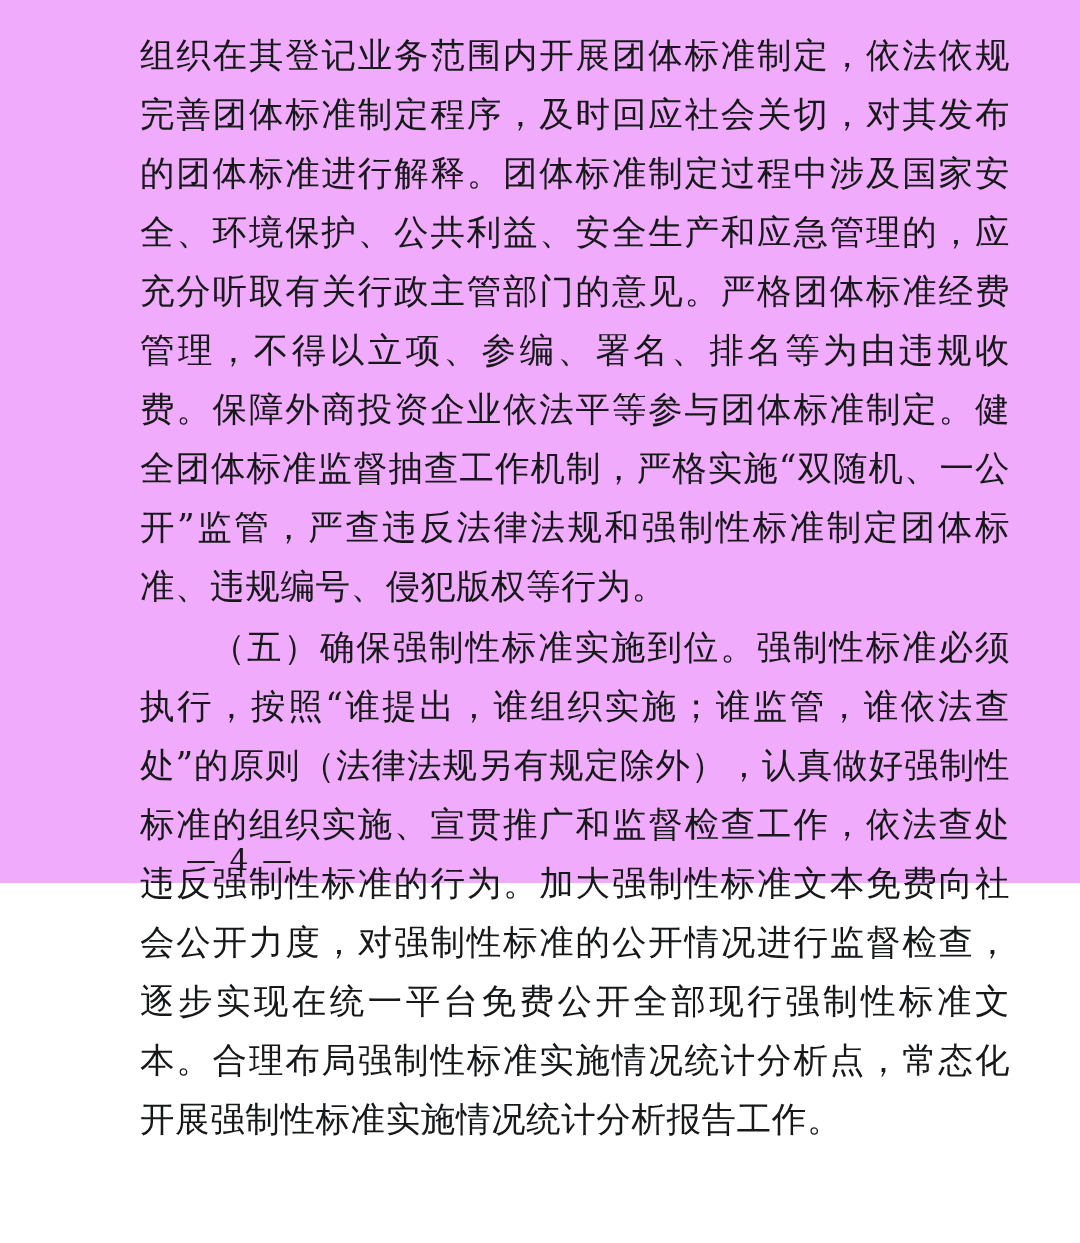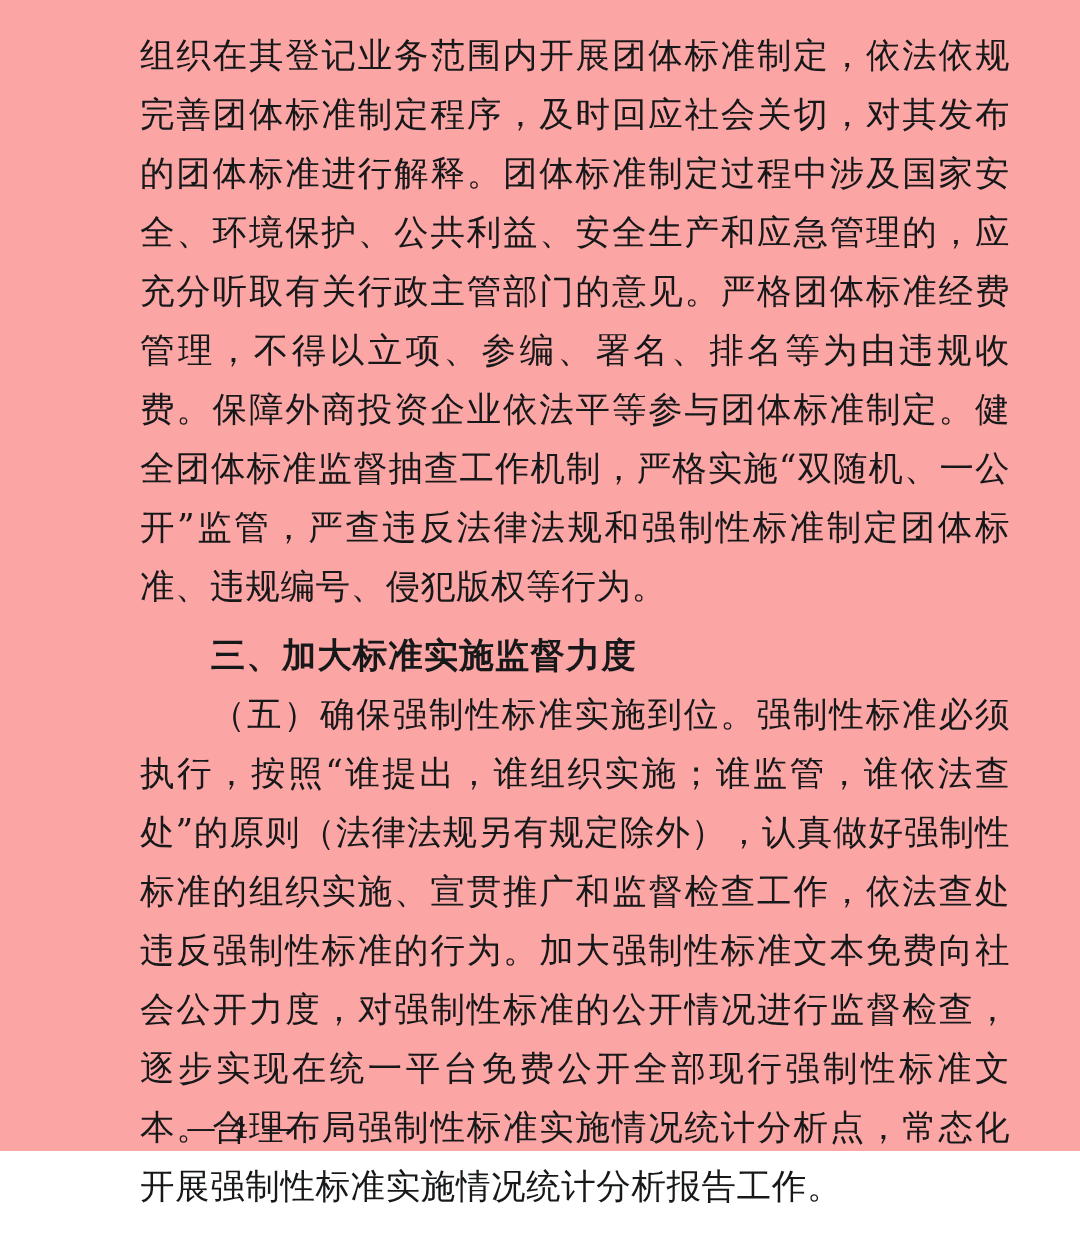--- a/index.html
+++ b/index.html
@@ -10,22 +10,22 @@
   body {
     width: 1080px;
     height: 1243px;
     overflow: hidden;
     font-family: "DejaVu Serif", "Liberation Serif", serif;
     color: #1a1a1a;
   }
   .page {
     position: relative;
     width: 1080px;
-    height: 1151px;
-    background: #fca5a5;
+    height: 883px;
+    background: #f0abfc;
     box-sizing: border-box;
     padding: 26px 70px 0 140px;
   }
   .doc-body {
     font-size: 34.5px;
     line-height: 59px;
     letter-spacing: 0.6px;
     text-align: justify;
     text-justify: inter-ideograph;
     color: #16181a;
@@ -62,21 +62,20 @@
 </head>
 <body>
 
 <div class="page">
   <div class="doc-body">
 
     <p class="para">组织在其登记业务范围内开展团体标准制定，依法依规完善团体标准制定程序，及时回应社会关切，对其发布的团体标准进行解释。团体标准制定过程中涉及国家安全、环境保护、公共利益、安全生产和应急管理的，应充分听取有关行政主管部门的意见。严格团体标准经费管理，不得以立项、参编、署名、排名等为由违规收费。保障外商投资企业依法平等参与团体标准制定。健全团体标准监督抽查工作机制，严格实施“双随机、一公开”监管，严查违反法律法规和强制性标准制定团体标准、违规编号、侵犯版权等行为。</p>
 
     <div class="spacer-sm"></div>
 
-    <p class="heading">三、加大标准实施监督力度</p>
 
     <p class="para indent">（五）确保强制性标准实施到位。强制性标准必须执行，按照“谁提出，谁组织实施；谁监管，谁依法查处”的原则（法律法规另有规定除外），认真做好强制性标准的组织实施、宣贯推广和监督检查工作，依法查处违反强制性标准的行为。加大强制性标准文本免费向社会公开力度，对强制性标准的公开情况进行监督检查，逐步实现在统一平台免费公开全部现行强制性标准文本。合理布局强制性标准实施情况统计分析点，常态化开展强制性标准实施情况统计分析报告工作。</p>
 
   </div>
 
   <div class="page-number">
     <span class="pn-inner">— 4 —</span>
   </div>
 </div>
 

